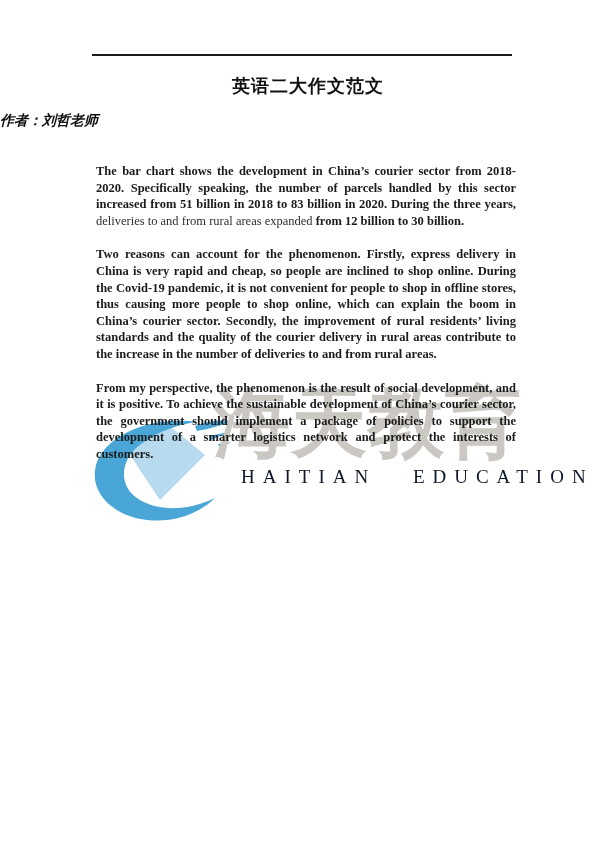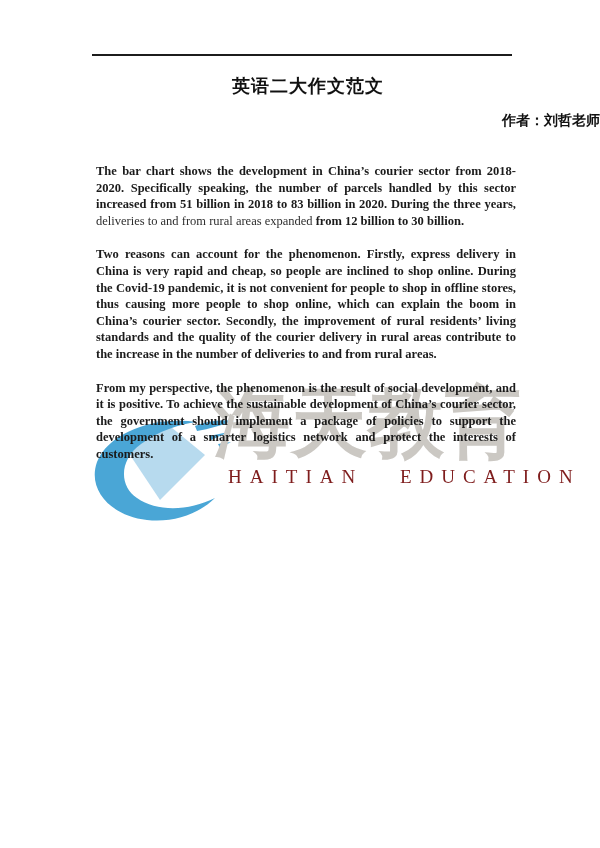--- a/index.html
+++ b/index.html
@@ -29,24 +29,25 @@
     font-size: 18px;
     font-weight: bold;
     letter-spacing: 1px;
     color: #111111;
   }
   .doc-author {
     position: absolute;
     top: 112px;
     left: 0;
     width: 100%;
-    text-align: right;
+    text-align: left;
     font-size: 14px;
     font-weight: bold;
     color: #111111;
+    font-style: italic;
   }
   .essay {
     position: absolute;
     left: 96px;
     top: 163px;
     width: 420px;
     z-index: 2;
     font-size: 12.5px;
     line-height: 16.6px;
     color: #1b1b1b;
@@ -72,26 +73,26 @@
     width: 320px;
     font-size: 76px;
     line-height: 1.1;
     font-weight: bold;
     letter-spacing: 1px;
     color: #cbc8c3;
     white-space: nowrap;
   }
   .wm-en {
     position: absolute;
-    left: 228px;
+    left: 241px;
     top: 466px;
     font-size: 19px;
     letter-spacing: 8px;
     word-spacing: 24px;
-    color: #7f1d1d;
+    color: #0f172a;
     white-space: nowrap;
   }
 </style>
 </head>
 <body>
 
 <div class="page">
 
   <div class="watermark">
     <svg class="wm-logo" viewBox="0 0 150 120" xmlns="http://www.w3.org/2000/svg" aria-hidden="true">

